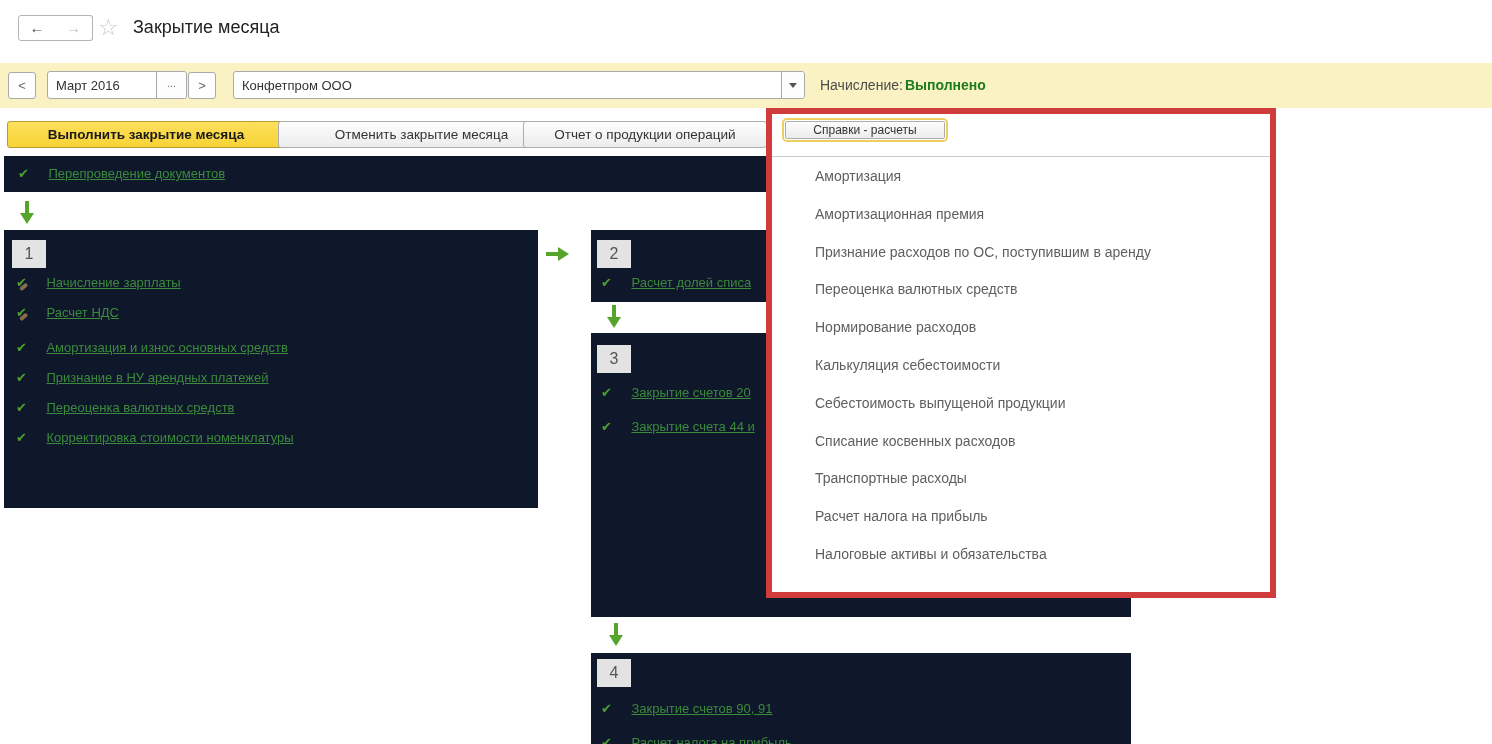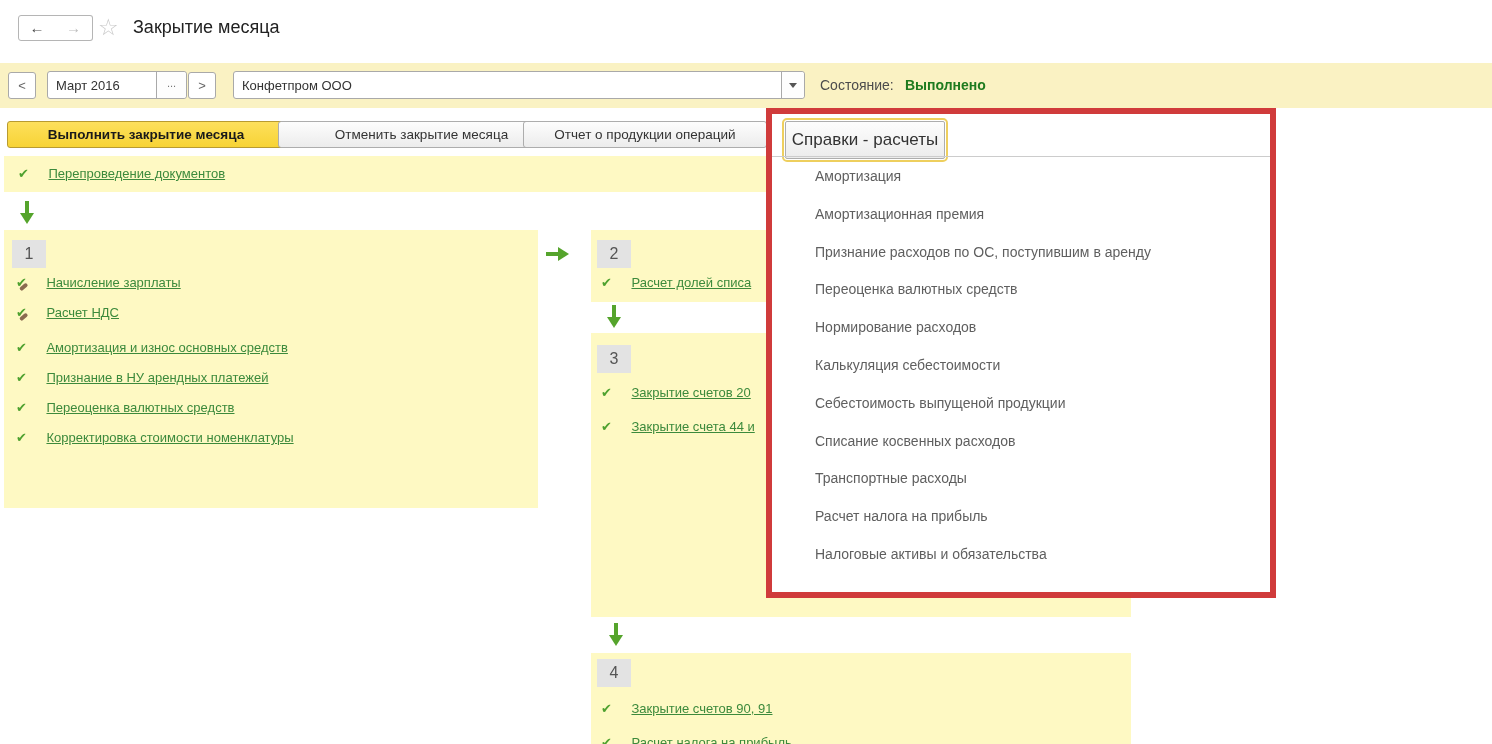--- a/index.html
+++ b/index.html
@@ -61,21 +61,21 @@
     border: 1px solid #adadad; border-radius: 3px;
     font-size: 13.5px; color: #333; text-align: center; cursor: pointer;
     font-family: inherit;
   }
   .btn-yellow {
     background: linear-gradient(#fde05c, #f7d335);
     border: 1px solid #b89b30; font-weight: bold; color: #1a1a1a;
   }
 
   
-  .panel { position: absolute; background: #fef9c3; }
+  .panel { position: absolute; background: #0f172a; }
   .badge {
     position: absolute; width: 34px; height: 28px; background: #e3e3e3;
     color: #555; font-size: 16px; text-align: center; line-height: 28px;
   }
   .op-row { position: absolute; height: 20px; white-space: nowrap; }
   .check { position: relative; display: inline-block; width: 26px; color: #4ea12f; font-size: 13px; font-weight: bold; vertical-align: middle; }
   .check .pencil {
     position: absolute; left: 3px; top: 10px; width: 9px; height: 3.5px;
     background: #8a6a50; border-radius: 2px; transform: rotate(-40deg);
   }
@@ -83,25 +83,25 @@
 
   
   .flow { position: absolute; }
 
   
   .red-box {
     position: absolute; left: 766px; top: 108px; width: 510px; height: 490px;
     border: 6px solid #d03b3b; background: #fff; z-index: 10;
   }
   .menu-btn {
-    position: absolute; left: 13px; top: 7px; width: 160px; height: 38px;
+    position: absolute; left: 13px; top: 7px; width: 160px; height: 18px;
     background: linear-gradient(#fdfdfd, #ececec);
     border: 1px solid #adadad; border-radius: 2px;
     outline: 2px solid #eecf5e; outline-offset: 1px;
-    font-size: 17px; color: #333; text-align: center; cursor: pointer;
+    font-size: 12px; color: #333; text-align: center; cursor: pointer;
     font-family: inherit;
   }
   .menu-list { position: absolute; left: 0; top: 42px; width: 498px; height: 436px; border-top: 1px solid #cccccc; padding-top: 1px; }
   .menu-item {
     height: 37.8px; line-height: 37.8px; padding-left: 43px;
     font-size: 14px; color: #5f5f5f; cursor: pointer; white-space: nowrap;
   }
 </style>
 </head>
 <body>
@@ -119,21 +119,21 @@
       <span class="val">Март 2016</span>
       <span class="dots-btn">...</span>
     </div>
     <div class="pb-btn pb-next">&gt;</div>
     <div class="field org-combo">
       <span class="val">Конфетпром ООО</span>
       <span class="combo-btn">
           <i></i>
         </span>
     </div>
-    <span class="status-label">Состояние:</span>
+    <span class="status-label">Начисление:</span>
     <span class="status-value">Выполнено</span>
   </div>
 
   <button class="btn btn-yellow" style="left:7px; width:278px;">Выполнить закрытие месяца</button>
   <button class="btn" style="left:278px; width:287px;">Отменить закрытие месяца</button>
   <button class="btn" style="left:523px; width:244px;">Отчет о продукции операций</button>
 
   <div class="panel" style="left:4px; top:156px; width:1127px; height:36px;">
     <div class="op-row" style="left:14px; top:8px;">
       <span class="check">✔</span>

